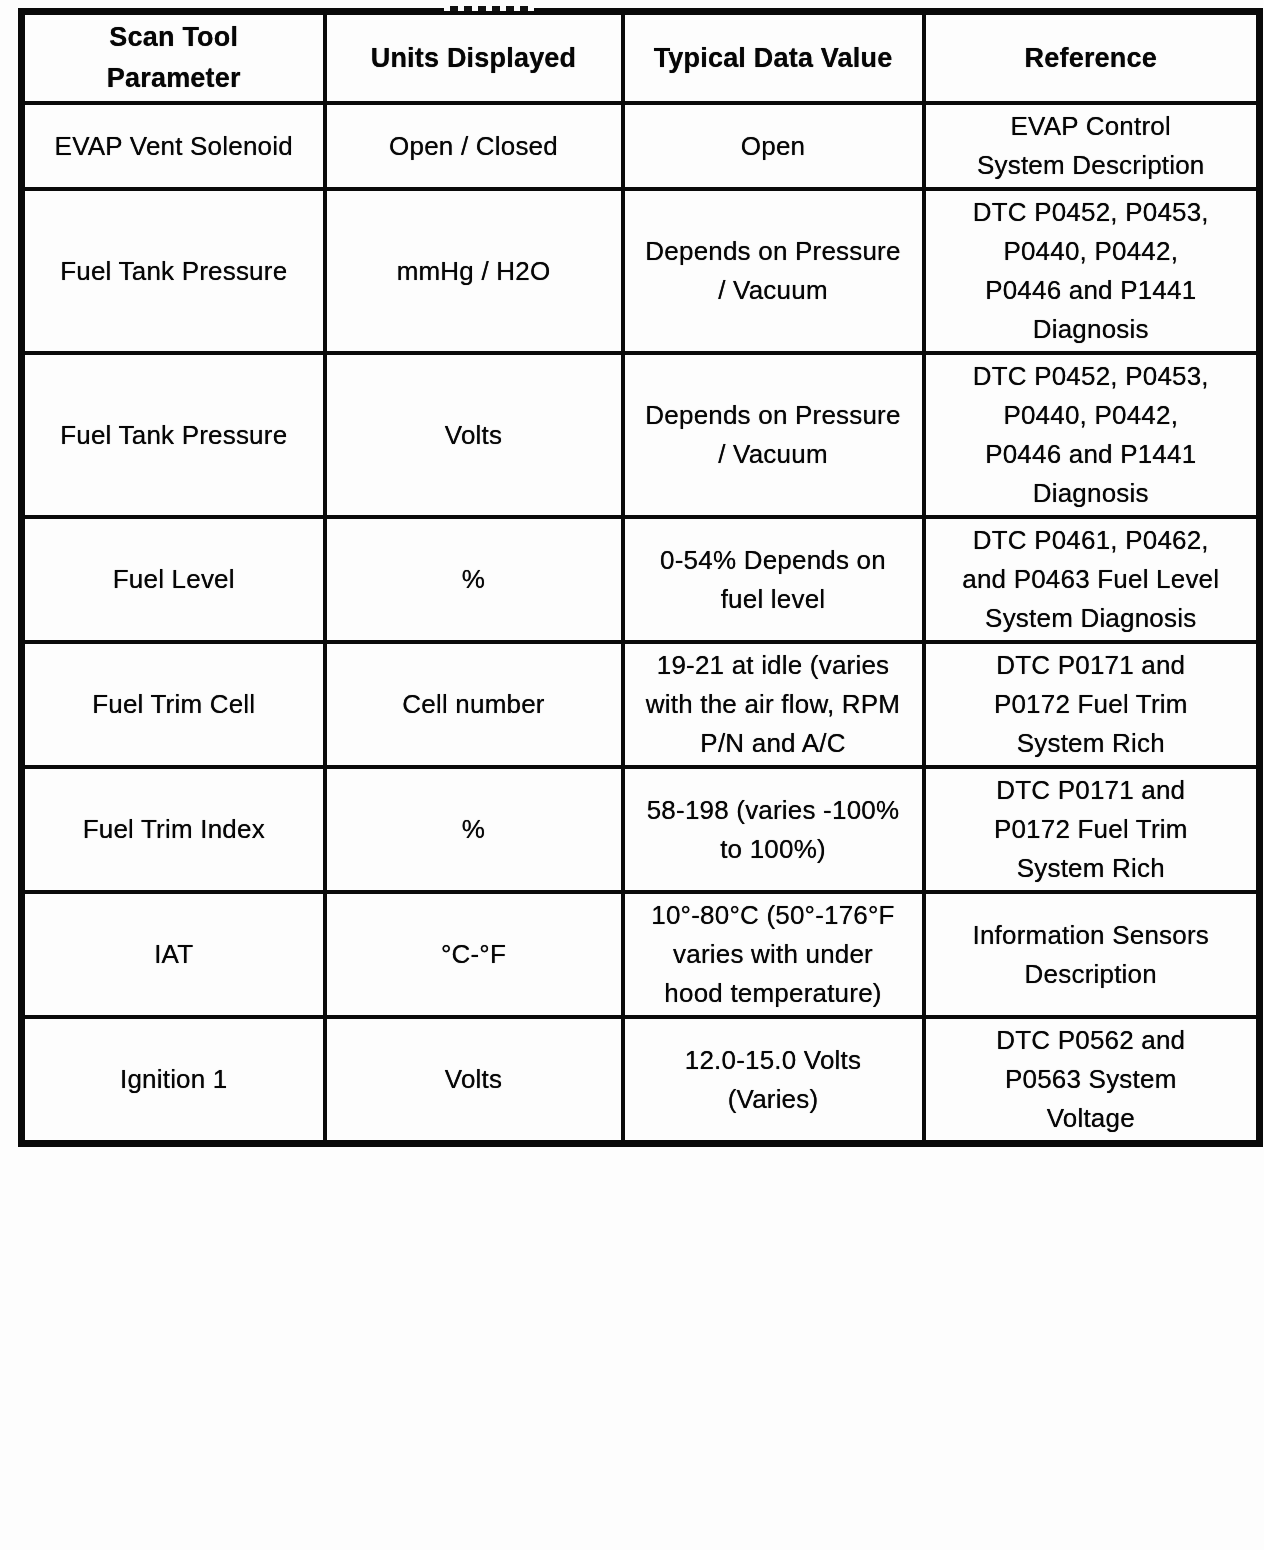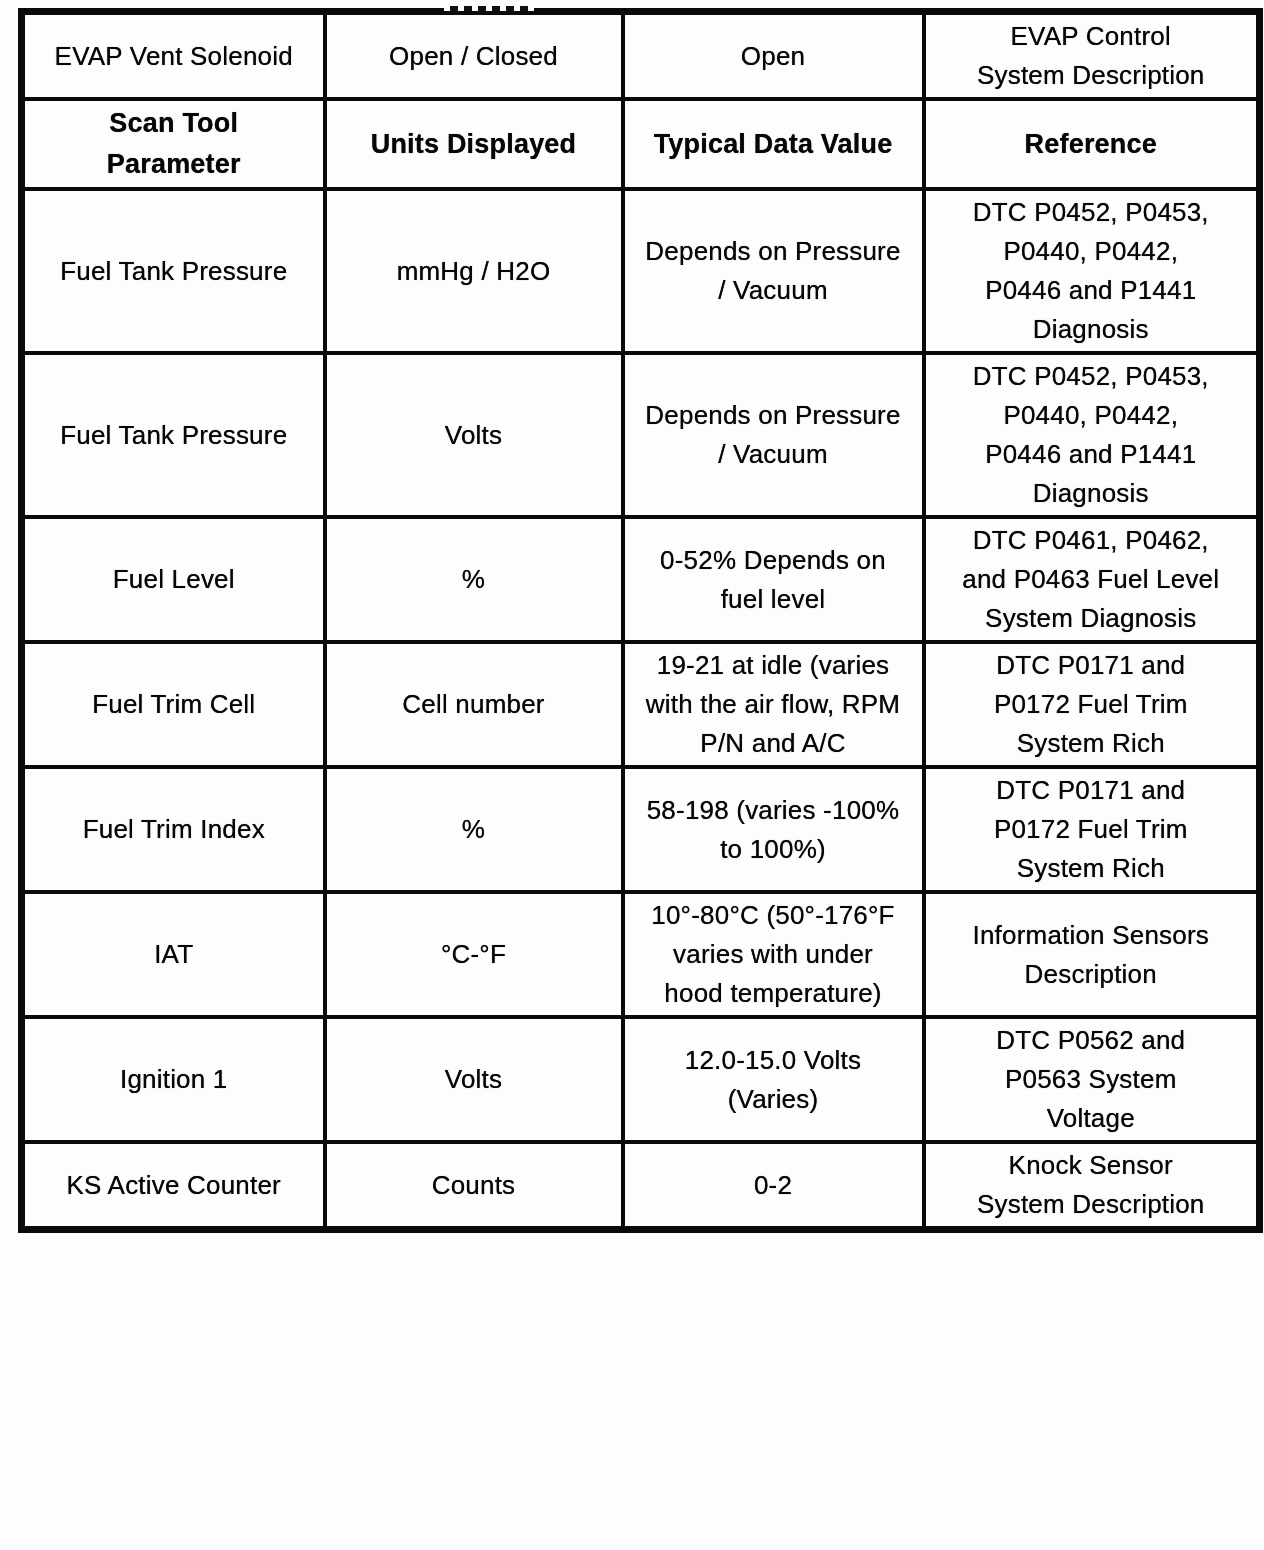--- a/index.html
+++ b/index.html
@@ -65,34 +65,34 @@
 
   <table class="scan-table">
     <colgroup>
       <col style="width:303px">
       <col style="width:298px">
       <col style="width:301px">
       <col style="width:336px">
     </colgroup>
 
     <tbody>
-        <tr style="height:86px">
+        <tr style="height:80px">
+      <th>Scan Tool
+Parameter</th>
+      <th>Units Displayed</th>
+      <th>Typical Data Value</th>
+      <th>Reference</th>
+    </tr>
+
+    <tr style="height:86px">
       <td>EVAP Vent Solenoid</td>
       <td>Open / Closed</td>
       <td>Open</td>
       <td>EVAP Control
 System Description</td>
-    </tr>
-
-    <tr style="height:80px">
-      <th>Scan Tool
-Parameter</th>
-      <th>Units Displayed</th>
-      <th>Typical Data Value</th>
-      <th>Reference</th>
     </tr>
 
     <tr style="height:157px">
       <td>Fuel Tank Pressure</td>
       <td>mmHg / H2O</td>
       <td>Depends on Pressure
 / Vacuum</td>
       <td>DTC P0452, P0453,
 P0440, P0442,
 P0446 and P1441
@@ -106,21 +106,21 @@
 / Vacuum</td>
       <td>DTC P0452, P0453,
 P0440, P0442,
 P0446 and P1441
 Diagnosis</td>
     </tr>
 
     <tr style="height:118px">
       <td>Fuel Level</td>
       <td>%</td>
-      <td>0-52% Depends on
+      <td>0-54% Depends on
 fuel level</td>
       <td>DTC P0461, P0462,
 and P0463 Fuel Level
 System Diagnosis</td>
     </tr>
 
     <tr style="height:116px">
       <td>Fuel Trim Cell</td>
       <td>Cell number</td>
       <td>19-21 at idle (varies
@@ -157,24 +157,17 @@
     <tr style="height:116px">
       <td>Ignition 1</td>
       <td>Volts</td>
       <td>12.0-15.0 Volts
 (Varies)</td>
       <td>DTC P0562 and
 P0563 System
 Voltage</td>
     </tr>
 
-    <tr style="height:76px">
-      <td>KS Active Counter</td>
-      <td>Counts</td>
-      <td>0-2</td>
-      <td>Knock Sensor
-System Description</td>
-    </tr>
 
 
   </tbody>
     </table>
 </div>
 
 </body></html>

